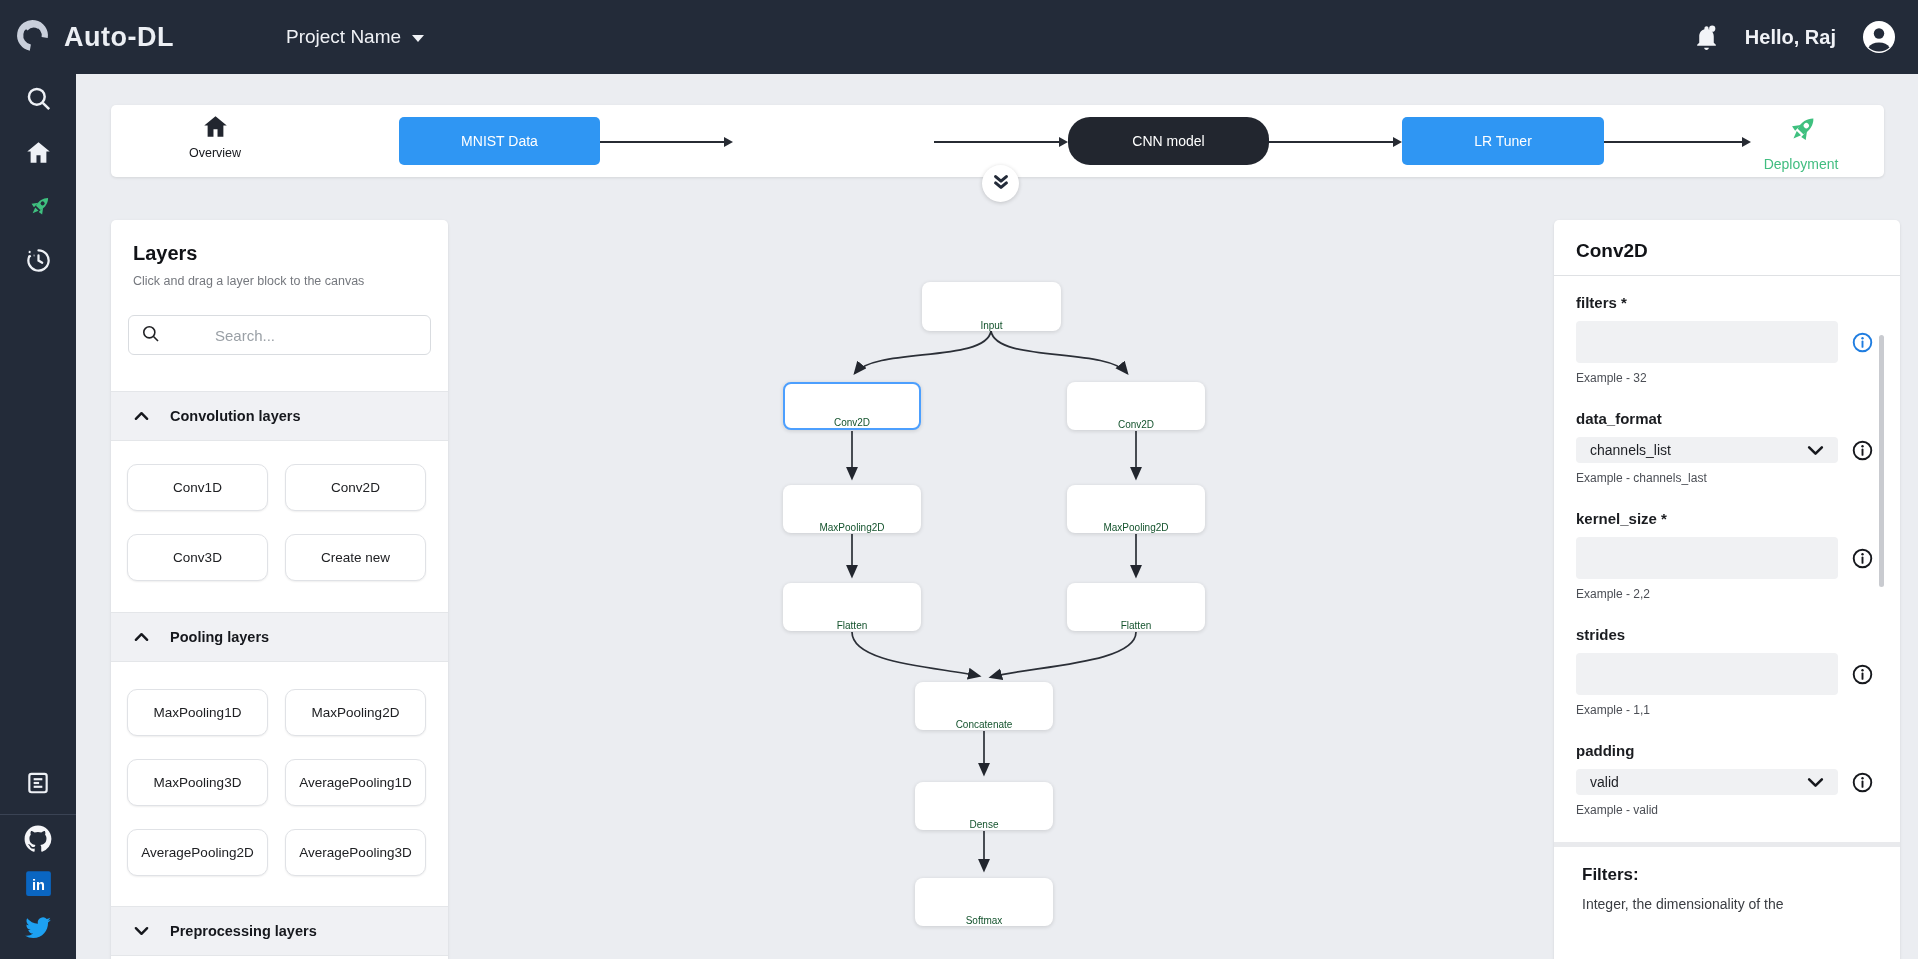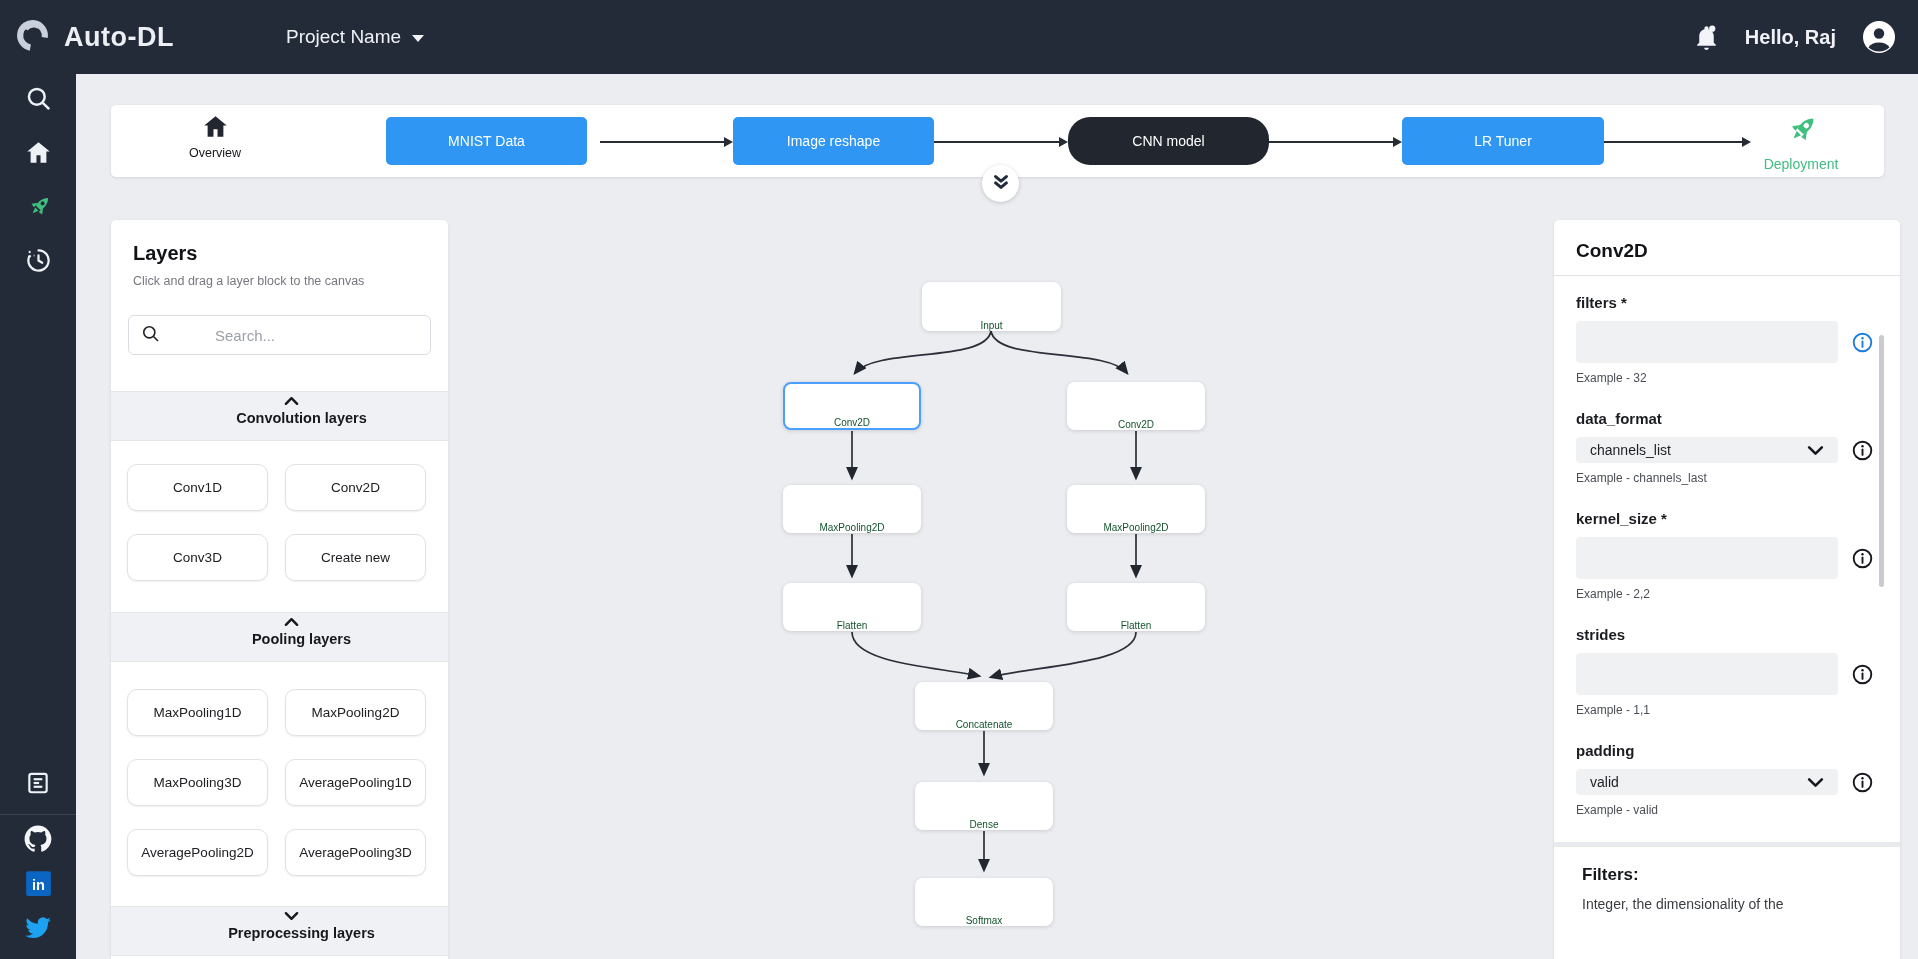--- a/index.html
+++ b/index.html
@@ -36,21 +36,21 @@
 
   .expander { position:absolute; left:906px; top:108px; width:37px; height:37px; background:#fff; border-radius:50%; box-shadow:0 1px 4px rgba(0,0,0,.18); display:flex; align-items:center; justify-content:center; cursor:pointer; z-index:12; }
 
   
   .layers-card { position:absolute; left:35px; top:163px; width:337px; height:760px; background:#fff; border-radius:5px 5px 0 0; box-shadow:0 1px 3px rgba(0,0,0,.10); overflow:hidden; }
   .layers-title { font-size:20px; font-weight:bold; color:#111317; margin:22px 0 0 22px; }
   .layers-sub { font-size:12.5px; color:#75787e; margin:9px 0 0 22px; }
   .search-box { margin:27px 17px 0 17px; height:40px; border:1px solid #d9dce0; border-radius:6px; display:flex; align-items:center; padding:0 12px; background:#fff;gap:45px; }
   .search-box input { border:none; outline:none; font-size:15px; color:#202124; margin-left:10px; width:230px; font-family:"Liberation Sans",sans-serif; background:transparent; }
   .search-box input::placeholder { color:#9aa0a6; }
-  .sec-head { height:50px; background:#f0f1f4; border-top:1px solid #e4e6e9; border-bottom:1px solid #e4e6e9; display:flex; align-items:center; padding-left:23px; cursor:pointer;flex-direction:column; }
+  .sec-head { height:50px; background:#f0f1f4; border-top:1px solid #e4e6e9; border-bottom:1px solid #e4e6e9; display:flex; align-items:center; padding-left:23px; cursor:pointer; }
   .sec-head.first { margin-top:36px; }
   .sec-head .s-lbl { font-size:14.5px; font-weight:bold; color:#16181d; margin-left:21px; }
   .chips { display:grid; grid-template-columns:141px 141px; column-gap:17px; row-gap:23px; padding:23px 0 0 16px; }
   .chips.pool { padding-top:27px; }
   .chips-pad { height:31px; }
   .chip { height:47px; background:#fff; border:1px solid #e0e2e6; border-radius:10px; box-shadow:0 1px 2px rgba(0,0,0,.07); display:flex; align-items:center; justify-content:center; font-size:13.5px; color:#202124; cursor:grab; }
 
   
   .canvas { position:absolute; left:372px; top:163px; width:1106px; height:739px; }
   .flowsvg { position:absolute; left:0; top:0; }
@@ -175,27 +175,24 @@
   <div class="pipeline">
     <div class="p-overview">
       <span>
         <svg width="27" height="27" viewBox="0 0 24 24">
             <path fill="#22262f" d="M12 2.8 22 11h-3v10h-5.2v-6.5h-3.6V21H5V11H2z"></path>
           </svg>
       </span>
       <div class="lbl">Overview</div>
     </div>
 
-    <div class="p-step blue" style="left:275px">
+    <div class="p-step blue" style="left:288px">
         <span>MNIST Data</span>
       </div>
     <div class="p-arrow" style="left:489px; width:133px"></div>
-    <div class="p-step blue" style="left:622px">
-        <span>Image reshape</span>
-      </div>
     <div class="p-arrow" style="left:823px; width:134px"></div>
     <div class="p-step dark" style="left:957px">
         <span>CNN model</span>
       </div>
     <div class="p-arrow" style="left:1158px; width:133px"></div>
     <div class="p-step blue" style="left:1291px; width:202px">
         <span>LR Tuner</span>
       </div>
     <div class="p-arrow" style="left:1493px; width:147px"></div>
 

